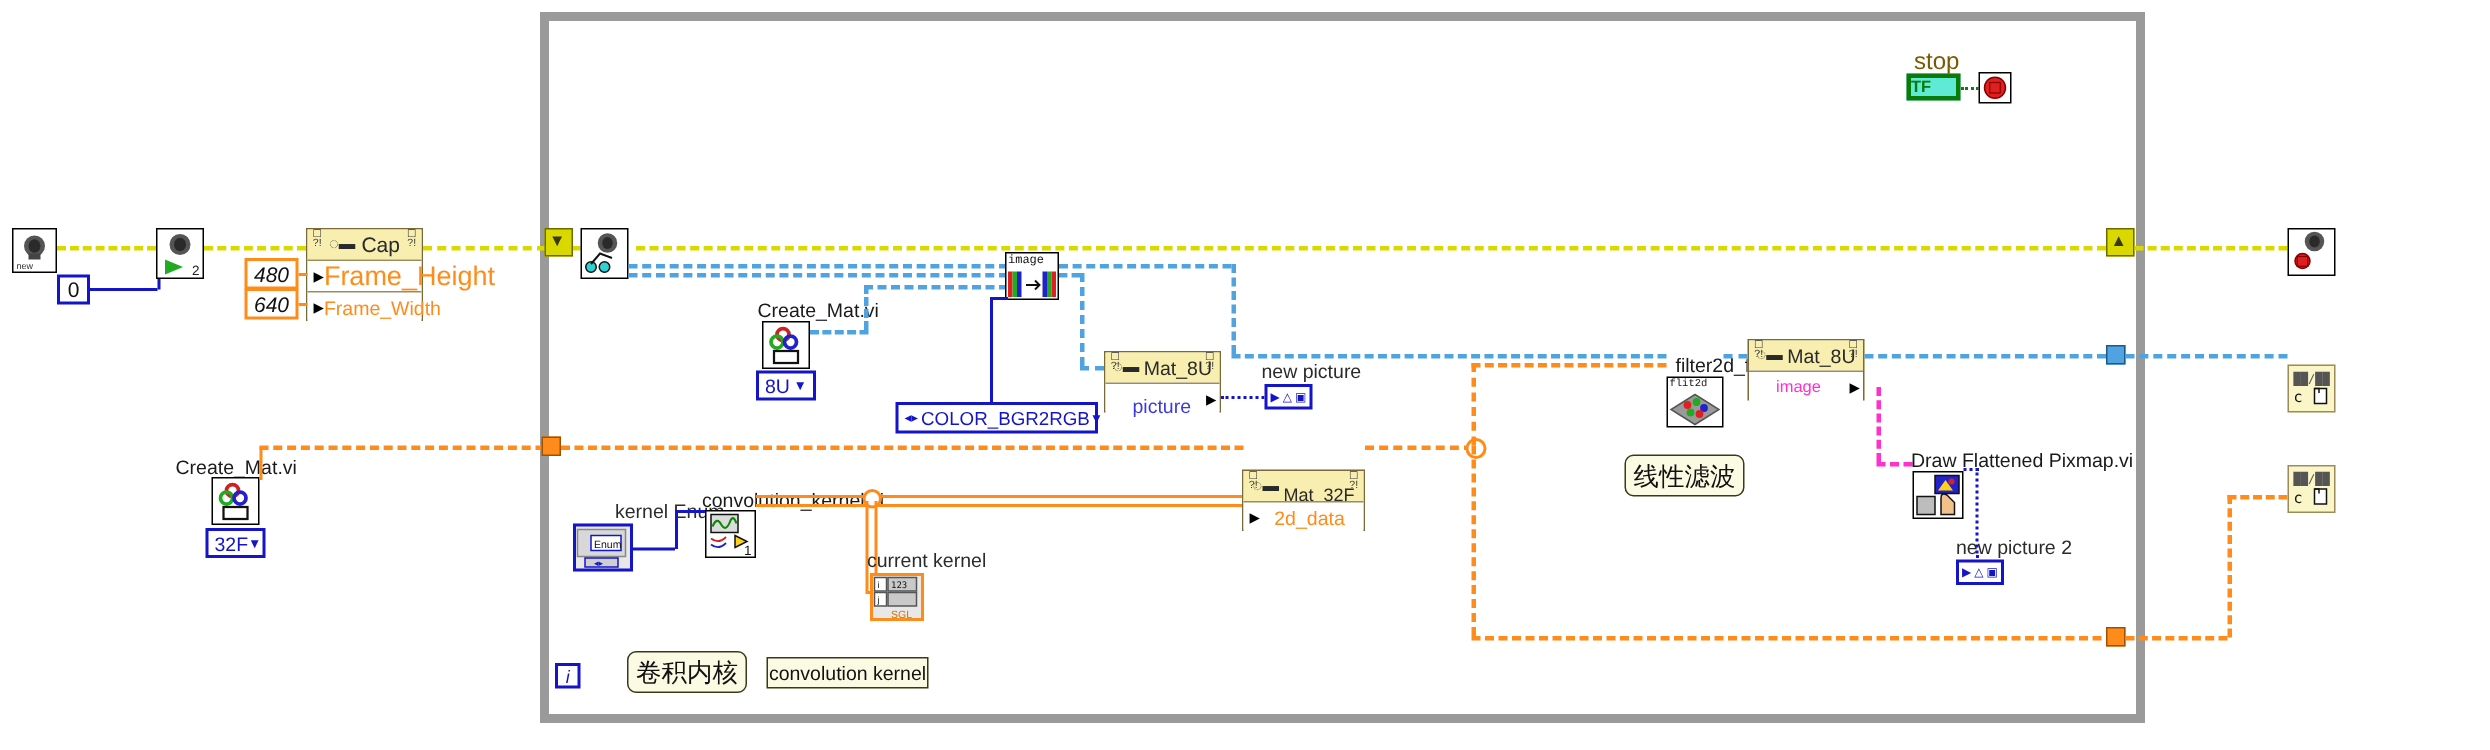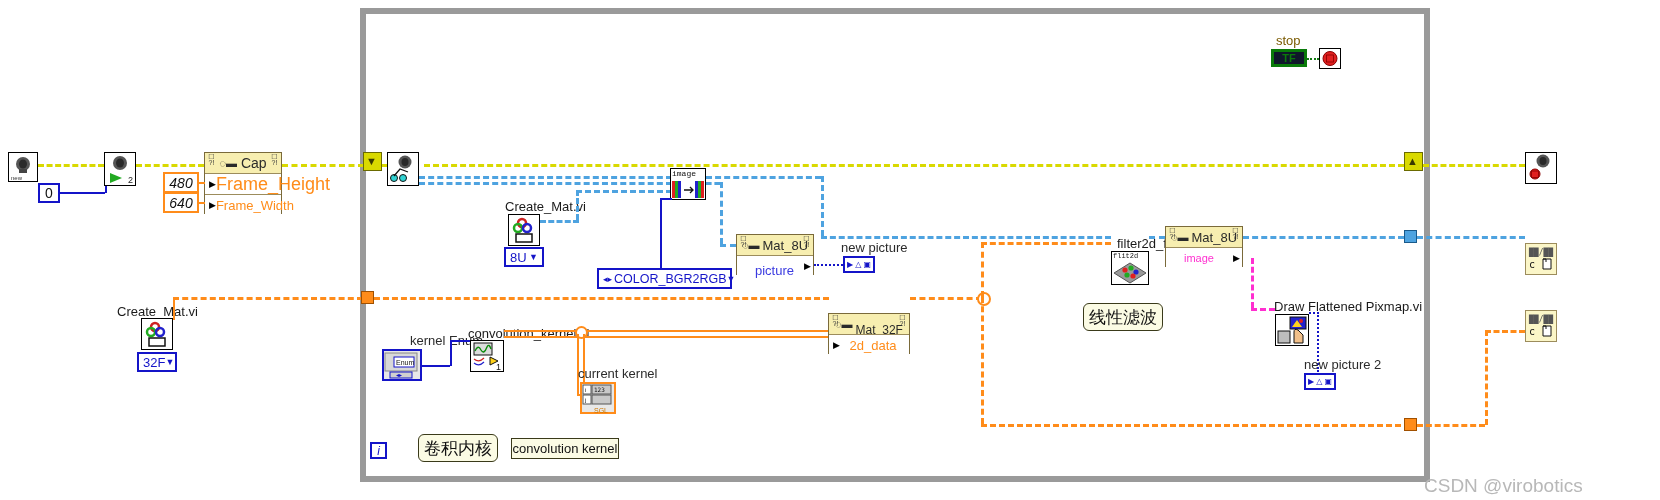--- a/index.html
+++ b/index.html
@@ -73,23 +73,23 @@
            font-size:15px;display:flex;align-items:center;justify-content:center;
            box-sizing:border-box;padding:0 6px;white-space:nowrap;}
   .comment.cn{font-size:17px;border-radius:6px;}
 
   
   .iter{position:absolute;border:2px solid #1414c8;background:#fff;color:#1414c8;
         font-size:12px;display:flex;align-items:center;justify-content:center;
         font-style:italic;box-sizing:border-box;}
 
   
-  .stop-term{position:absolute;border:3px solid #0a7a0a;background:#0f172a;color:#0a7a0a;
+  .stop-term{position:absolute;border:3px solid #0a7a0a;background:#5eead4;color:#0a7a0a;
              font-size:11px;font-weight:bold;display:flex;align-items:center;
-             justify-content:center;box-sizing:border-box;}
+             box-sizing:border-box;}
 
   
   .tunnel{position:absolute;box-sizing:border-box;}
   .tunnel.blu{background:#4ea3e0;border:1px solid #1a5a8a;}
   .tunnel.org{background:#ff8c1a;border:1px solid #a05000;}
   .tunnel.shift{background:#d9d900;border:1px solid #6a6a00;}
 
   
   .watermark{position:absolute;color:#b8b8b8;font-size:19px;white-space:nowrap;}
 </style>
@@ -169,21 +169,21 @@
   <div class="wire w-err-h" style="left:136px;top:164px;width:68px;"></div>
   <div class="wire w-err-h" style="left:282px;top:164px;width:82px;"></div>
   <div class="tunnel shift" style="left:363px;top:152px;width:19px;height:19px;"></div>
   <div style="position:absolute;left:366px;top:155px;font-size:11px;color:#3a3a00;">▼</div>
   <div class="wire w-err-h" style="left:382px;top:164px;width:10px;"></div>
   <div class="wire w-err-h" style="left:424px;top:164px;width:980px;"></div>
   <div class="tunnel shift" style="left:1404px;top:152px;width:19px;height:19px;"></div>
   <div style="position:absolute;left:1407px;top:155px;font-size:11px;color:#3a3a00;">▲</div>
   <div class="wire w-err-h" style="left:1423px;top:164px;width:102px;"></div>
 
-  <div class="ctl-label" style="left:1276px;top:33px;color:#7a5a00;font-size:13px;">stop</div>
+  <div class="ctl-label" style="left:1276px;top:33px;color:#7a5a00;font-size:16px;">stop</div>
   <div class="stop-term" style="left:1271px;top:49px;width:36px;height:18px;">
     <span>TF</span>
   </div>
   <div class="wire w-green-h" style="left:1307px;top:58px;width:12px;"></div>
   <div class="icon-box" style="left:1319px;top:48px;width:22px;height:21px;">
     <svg width="20" height="19" viewBox="0 0 20 19">
       <circle cx="10" cy="9.5" r="7" fill="#e02020" stroke="#800" stroke-width="1"></circle>
       <rect x="6.5" y="6" width="7" height="7" fill="#e02020" stroke="#800" stroke-width="0.8"></rect>
     </svg>
   </div>
@@ -423,15 +423,14 @@
 
   <div class="icon-box" style="left:1525px;top:310px;width:32px;height:32px;background:#fbf6c8;border:1.5px solid #9c8c5c;">
     <svg width="30" height="30" viewBox="0 0 30 30">
       <text x="3" y="11" font-size="8" fill="#555" font-family="monospace">██/██</text>
       <text x="3" y="24" font-size="10" fill="#111" font-family="monospace">c</text>
       <path d="M17 15 L25 15 L25 25 L17 25 Z" fill="#fff" stroke="#111" stroke-width="1"></path>
       <path d="M17 15 L20 15 L20 18" fill="none" stroke="#111" stroke-width="1"></path>
     </svg>
   </div>
 
-  <div class="watermark" style="left:1424px;top:475px;">CSDN @virobotics</div>
 
 </div>
 
 </body></html>

